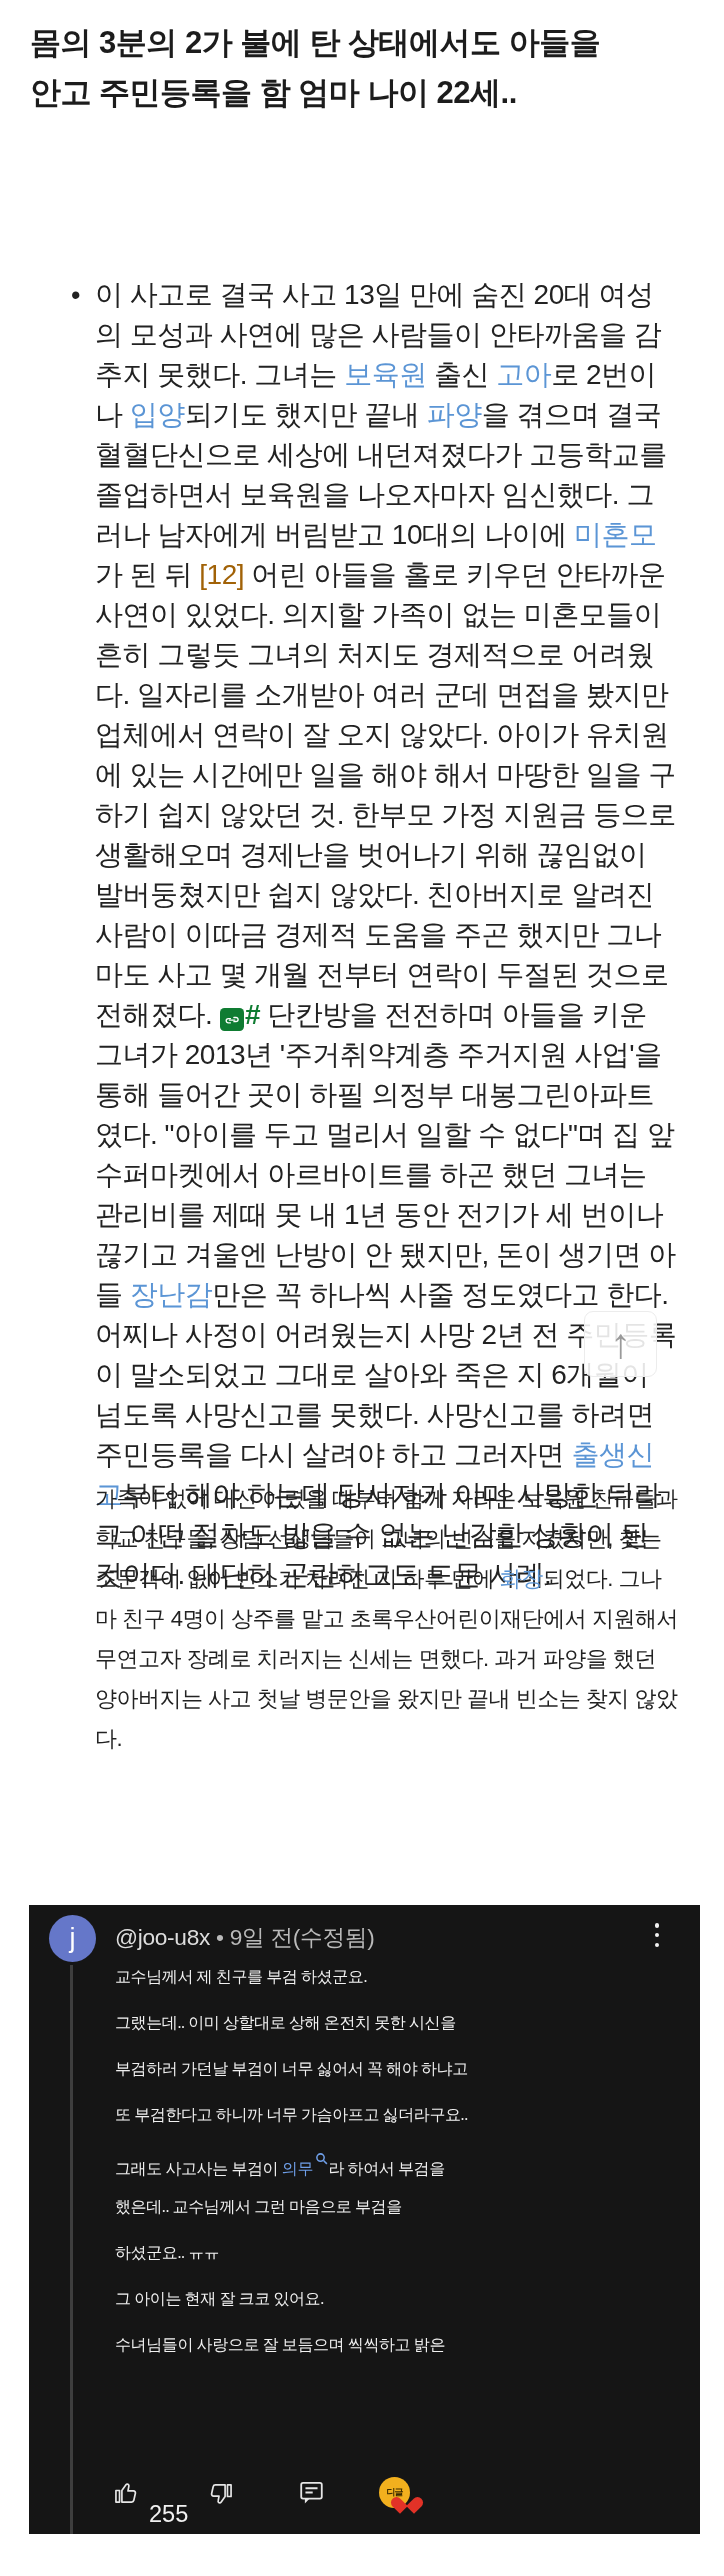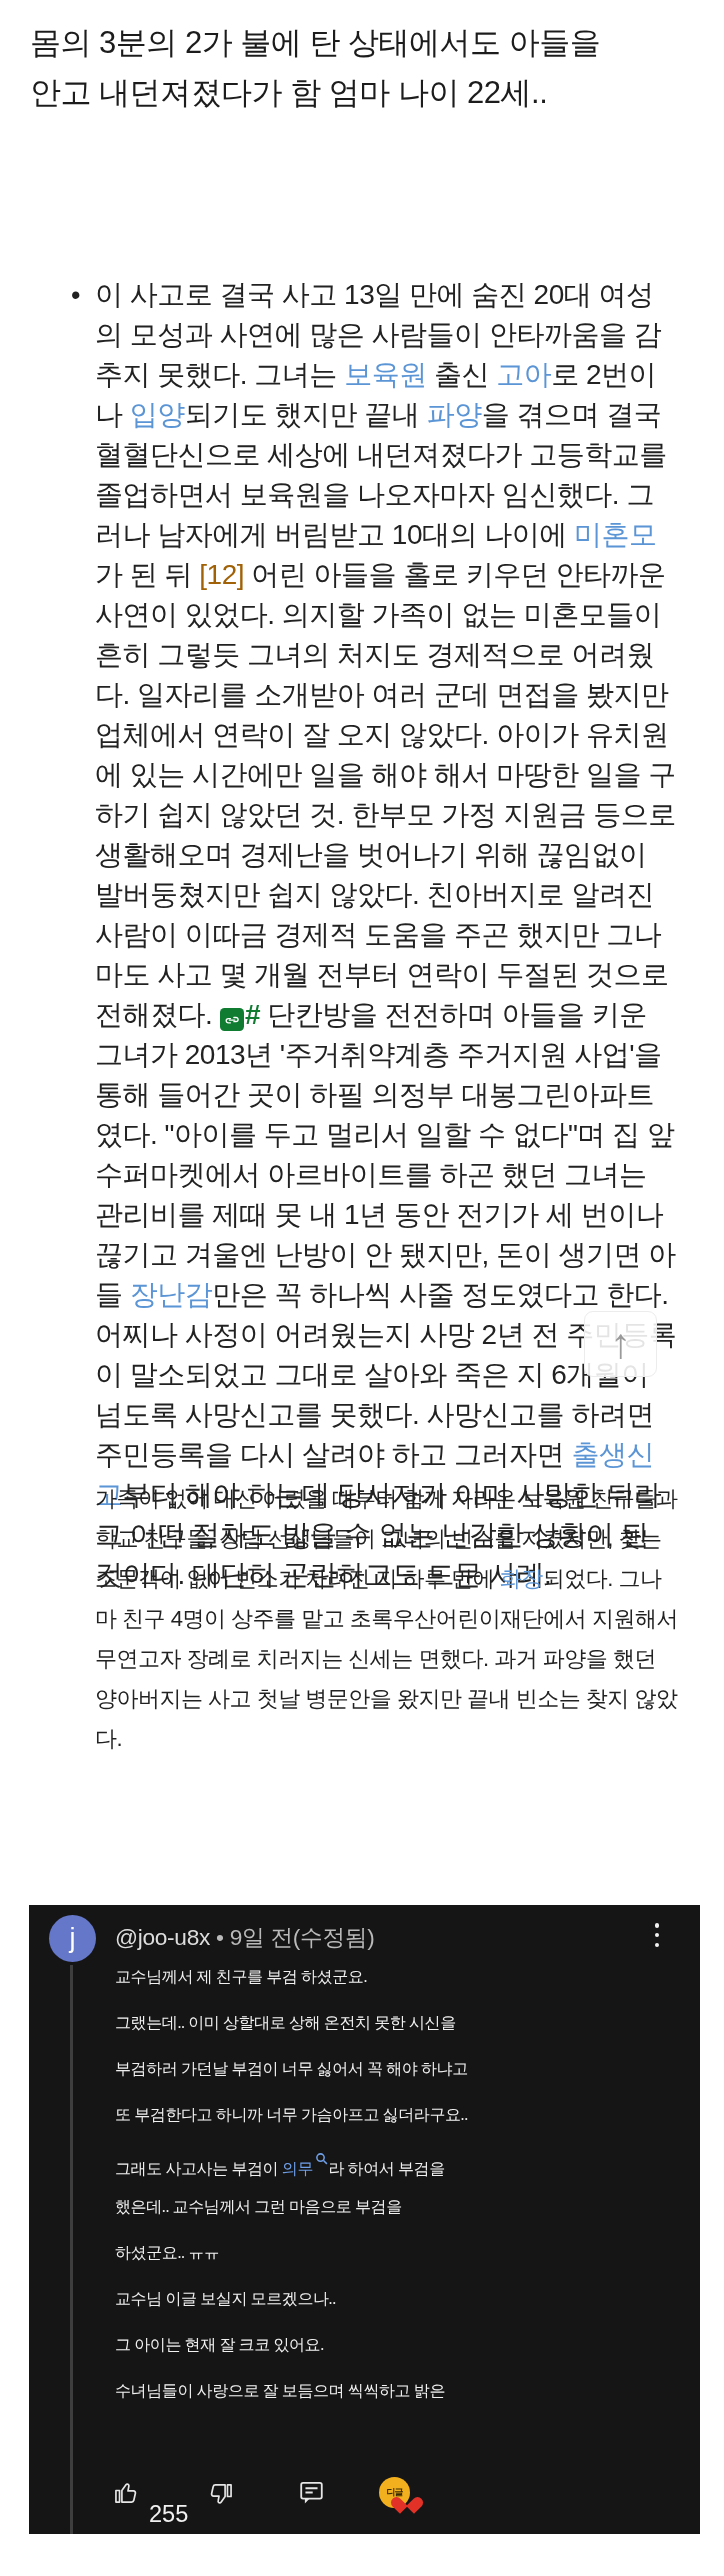--- a/index.html
+++ b/index.html
@@ -3,21 +3,21 @@
 <meta charset="utf-8">
 <style>
   html,body{margin:0;padding:0;}
   body{
     width:725px;height:2576px;position:relative;overflow:hidden;
     background:#ffffff;
     font-family:"Liberation Sans","DejaVu Sans",sans-serif;
   }
   
   .title{position:absolute;left:30px;top:18px;width:675px;color:#1c1c1c;}
-  .title .tline{font-size:31px;line-height:50px;font-weight:400;letter-spacing:-0.5px;}
+  .title .tline{font-size:31px;line-height:50px;font-weight:700;letter-spacing:-0.5px;}
   
   .article{position:absolute;left:0;top:275px;width:725px;color:#222;}
   .li{display:flex;}
   .marker{flex:0 0 95px;box-sizing:border-box;padding-left:71px;font-size:27px;line-height:40px;color:#222;}
   .content{width:585px;font-size:28px;line-height:40px;letter-spacing:-0.5px;word-break:break-all;}
   .p2{position:absolute;left:95px;top:1479px;width:585px;font-size:22px;line-height:40px;letter-spacing:-0.5px;color:#222;word-break:break-all;}
   .wlink{color:#5b95d5;margin-top:24px;}
   .ref{color:#a16207;}
   .extmark{color:#0f7c32;font-weight:bold;}
   .ext-icon{display:inline-block;width:23.6px;height:23.6px;background:#0f7c32;border-radius:4.5px;
@@ -55,21 +55,21 @@
   .heart{position:absolute;left:18px;top:14.5px;width:20px;height:18px;}
   .heart:before,.heart:after{content:"";position:absolute;top:0;width:11px;height:16.3px;border-radius:10px 10px 0 0;background:#e23227;}
   .heart:before{left:0;transform:rotate(-45deg);transform-origin:100% 100%;}
   .heart:after{left:9px;transform:rotate(45deg);transform-origin:0 100%;}
 </style>
 </head>
 <body>
 
 <div class="title">
   <div class="tline">몸의 3분의 2가 불에 탄 상태에서도 아들을</div>
-  <div class="tline">안고 내던져졌다가 함 엄마 나이 22세..</div>
+  <div class="tline">안고 주민등록을 함 엄마 나이 22세..</div>
 </div>
 
 <div class="article">
   <div class="li">
     <div class="marker">•</div>
     <div class="content"><span>이 사고로 결국 사고 13일 만에 숨진 20대 여성의 모성과 사연에 많은 사람들이 안타까움을 감추지 못했다. 그녀는 </span><span class="wlink">보육원</span><span> 출신 </span><span class="wlink">고아</span><span>로 2번이나 </span><span class="wlink">입양</span><span>되기도 했지만 끝내 </span><span class="wlink">파양</span><span>을 겪으며 결국 혈혈단신으로 세상에 내던져졌다가 고등학교를 졸업하면서 보육원을 나오자마자 임신했다. 그러나 남자에게 버림받고 10대의 나이에 </span><span class="wlink">미혼모</span><span>가 된 뒤 </span><span class="ref">[12]</span><span> 어린 아들을 홀로 키우던 안타까운 사연이 있었다. 의지할 가족이 없는 미혼모들이 흔히 그렇듯 그녀의 처지도 경제적으로 어려웠다. 일자리를 소개받아 여러 군데 면접을 봤지만 업체에서 연락이 잘 오지 않았다. 아이가 유치원에 있는 시간에만 일을 해야 해서 마땅한 일을 구하기 쉽지 않았던 것. 한부모 가정 지원금 등으로 생활해오며 경제난을 벗어나기 위해 끊임없이 발버둥쳤지만 쉽지 않았다. 친아버지로 알려진 사람이 이따금 경제적 도움을 주곤 했지만 그나마도 사고 몇 개월 전부터 연락이 두절된 것으로 전해졌다. </span><span class="ext-icon"><svg width="16.3" height="16.3" viewBox="0 0 24 24" style="transform:rotate(45deg)">
             <path d="M9.2 14.8l5.6-5.6 M8.6 12.2l-2.2 2.2a3.1 3.1 0 104.4 4.4l2.2-2.2 M15.4 11.8l2.2-2.2a3.1 3.1 0 10-4.4-4.4L11 7.4" stroke="#ffffff" stroke-width="2" fill="none" stroke-linecap="round"></path>
           </svg></span><span class="extmark">#</span><span> 단칸방을 전전하며 아들을 키운 그녀가 2013년 '주거취약계층 주거지원 사업'을 통해 들어간 곳이 하필 의정부 대봉그린아파트였다. "아이를 두고 멀리서 일할 수 없다"며 집 앞 수퍼마켓에서 아르바이트를 하곤 했던 그녀는 관리비를 제때 못 내 1년 동안 전기가 세 번이나 끊기고 겨울엔 난방이 안 됐지만, 돈이 생기면 아들 </span><span class="wlink">장난감</span><span>만은 꼭 하나씩 사줄 정도였다고 한다. 어찌나 사정이 어려웠는지 사망 2년 전 주민등록이 말소되었고 그대로 살아와 죽은 지 6개월이 넘도록 사망신고를 못했다. 사망신고를 하려면 주민등록을 다시 살려야 하고 그러자면 </span><span class="wlink">출생신고</span><span>부터 해야 하는데 당사자가 이미 사망한 뒤라 그 어떤 절차도 밟을 수 없는 난감한 상황이 된 것이다. 대단히 곤란하고도 드문 사례.</span></div>
   </div>
 </div>
@@ -98,21 +98,20 @@
       <div class="cline"><span>교수님께서 제 친구를 부검 하셨군요.</span></div>
       <div class="cline"><span>그랬는데.. 이미 상할대로 상해 온전치 못한 시신을</span></div>
       <div class="cline"><span>부검하러 가던날 부검이 너무 싫어서 꼭 해야 하냐고</span></div>
       <div class="cline"><span>또 부검한다고 하니까 너무 가슴아프고 싫더라구요..</span></div>
       <div class="cline"><span>그래도 사고사는 부검이 </span><span class="dlink">의무<span class="mag"><svg width="13.6" height="13.6" viewBox="0 0 16 16">
               <circle cx="6.5" cy="6.5" r="4.3" fill="none" stroke="#6f9fe8" stroke-width="1.8"></circle>
               <path d="M10 10l4 4" stroke="#6f9fe8" stroke-width="1.8"></path>
             </svg></span></span><span>라 하여서 부검을</span></div>
       <div class="cline"><span>했은데.. 교수님께서 그런 마음으로 부검을</span></div>
       <div class="cline"><span>하셨군요.. ㅠㅠ</span></div>
-      <div class="cline"><span>교수님 이글 보실지 모르겠으나..</span></div>
       <div class="cline"><span>그 아이는 현재 잘 크코 있어요.</span></div>
       <div class="cline"><span>수녀님들이 사랑으로 잘 보듬으며 씩씩하고 밝은</span></div>
     </div>
 
   <div class="actions">
     <span class="act like-btn">
       <svg width="27" height="27" viewBox="0 0 24 24">
         <path d="M3.5 10.2h3.2v10.3H3.5z M8.8 20.5h8.6c1 0 1.8-.7 2-1.6l1.4-6.2c.2-1.1-.6-2.1-1.7-2.1h-4.9l.8-4.3c.2-.9-.5-1.8-1.4-1.8-.5 0-1 .3-1.2.7L8.8 10.2z" fill="none" stroke="#e6e6e6" stroke-width="1.5" stroke-linejoin="round"></path>
       </svg>
     </span>

